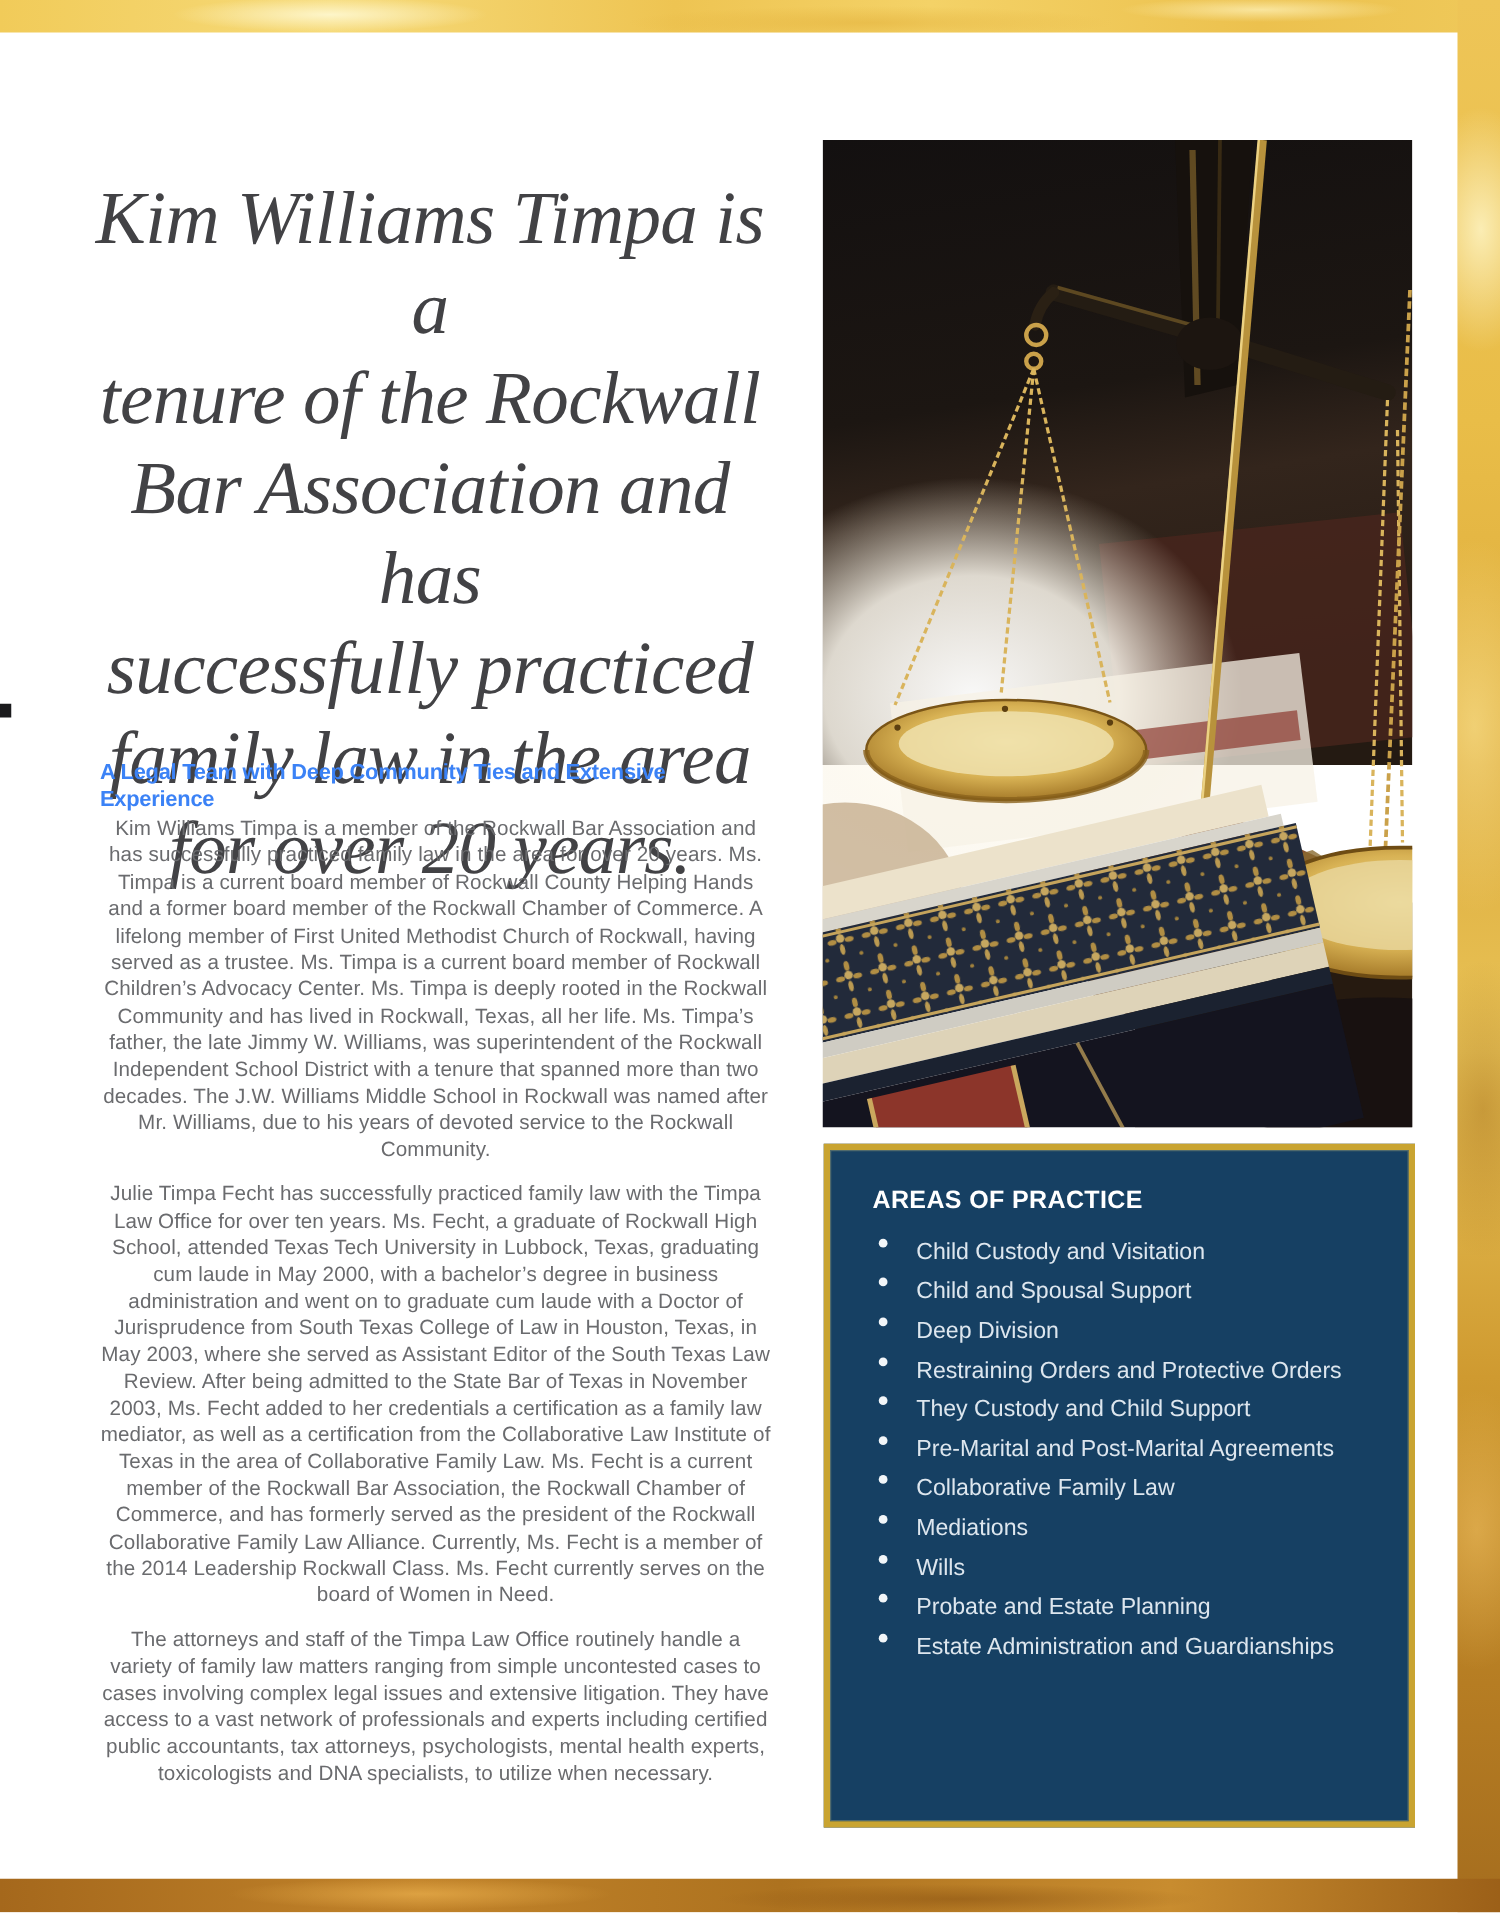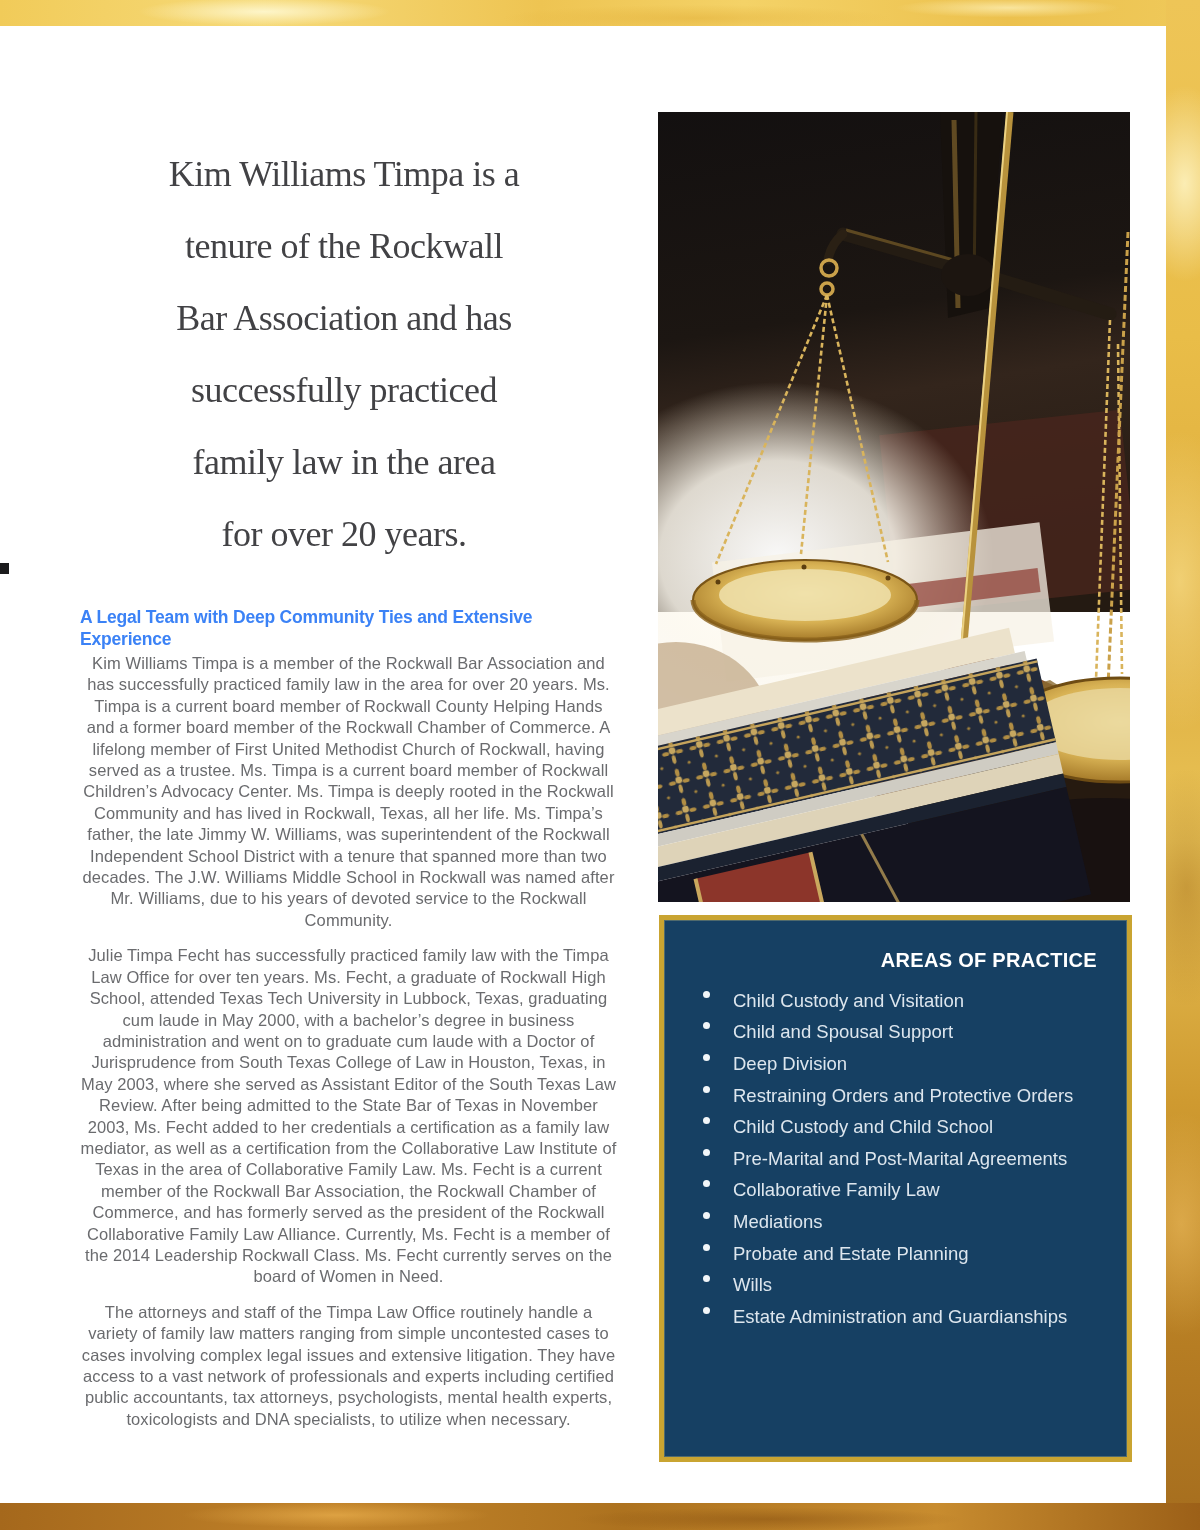--- a/index.html
+++ b/index.html
@@ -22,37 +22,37 @@
       linear-gradient(180deg,#eec557 0%,#e9bd48 22%,#ddab3c 40%,#e9c458 55%,#cf9a30 72%,#b67d23 88%,#a56d1e 100%);}
   .gold-bottom{position:absolute;left:0;top:1503px;width:1200px;height:27px;
     background:
       radial-gradient(220px 18px at 28% 45%, rgba(244,186,86,.55), rgba(244,186,86,0) 70%),
       radial-gradient(260px 16px at 64% 60%, rgba(120,66,10,.4), rgba(120,66,10,0) 75%),
       linear-gradient(90deg,#a5681c,#c1832a 28%,#ad721f 52%,#c88c2f 78%,#9c6018);}
   .crop-mark{position:absolute;left:0;top:563px;width:9px;height:11px;background:#1b1b1d;}
 
   
   .quote{position:absolute;left:70px;top:138px;width:548px;text-align:center;
-         font-family:"Liberation Serif",serif;color:#424245;
-         font-size:36px;line-height:72px;letter-spacing:-0.5px;}
+         font-family:"Liberation Serif",serif;font-style:italic;color:#424245;
+         font-size:60px;line-height:72px;letter-spacing:-0.5px;}
 
   
   .article{position:absolute;left:80px;top:606px;width:537px;color:#6a6b6e;}
   .article h2{margin:0 0 3px 0;font-size:17.5px;line-height:22px;color:#3b82f6;
               letter-spacing:-0.2px;font-weight:bold;}
   .article p{margin:0 0 14px 0;font-size:16.5px;line-height:21.4px;letter-spacing:0.1px;text-align:center;}
 
   
   .photo{position:absolute;left:658px;top:112px;width:472px;height:790px;overflow:hidden;}
   .photo svg{display:block;}
 
   
   .practice-box{position:absolute;left:659px;top:915px;width:473px;height:547px;
       box-sizing:border-box;border:5px solid #c9a431;background:#164063;
-      box-shadow:inset 0 0 0 1px rgba(255,230,140,.25);text-align:right;}
+      box-shadow:inset 0 0 0 1px rgba(255,230,140,.25);}
   .practice-box .inner{padding:29px 30px 0 34px;}
   .practice-box h3{margin:0 0 13px 0;color:#ffffff;font-size:20px;letter-spacing:0.3px;
       font-weight:bold;}
   .practice-box ul{list-style:none;margin:0;padding:0;}
   .practice-box li{display:flex;align-items:baseline;color:#dde6ee;font-size:18.5px;
       line-height:20px;padding:5.8px 0;}
   .practice-box .dot{flex:0 0 35px;position:relative;align-self:center;}
   .practice-box .dot::before{content:"";position:absolute;left:5px;top:-10px;width:7px;height:7px;
       border-radius:50%;background:#f2f6f9;}
 </style>
@@ -218,21 +218,21 @@
             <span>Deep Division</span>
           </li>
 
           <li>
             <span class="dot"></span>
             <span>Restraining Orders and Protective Orders</span>
           </li>
 
           <li>
             <span class="dot"></span>
-            <span>Child Custody and Child School</span>
+            <span>They Custody and Child Support</span>
           </li>
 
 
           <li>
             <span class="dot"></span>
             <span>Pre-Marital and Post-Marital Agreements</span>
           </li>
 
 
           <li>
@@ -240,26 +240,26 @@
             <span>Collaborative Family Law</span>
           </li>
 
           <li>
             <span class="dot"></span>
             <span>Mediations</span>
           </li>
 
           <li>
             <span class="dot"></span>
+            <span>Wills</span>
+          </li>
+
+          <li>
+            <span class="dot"></span>
             <span>Probate and Estate Planning</span>
-          </li>
-
-          <li>
-            <span class="dot"></span>
-            <span>Wills</span>
           </li>
 
           <li>
             <span class="dot"></span>
             <span>Estate Administration and Guardianships</span>
           </li>
         </ul>
     </div>
   </div>
 

